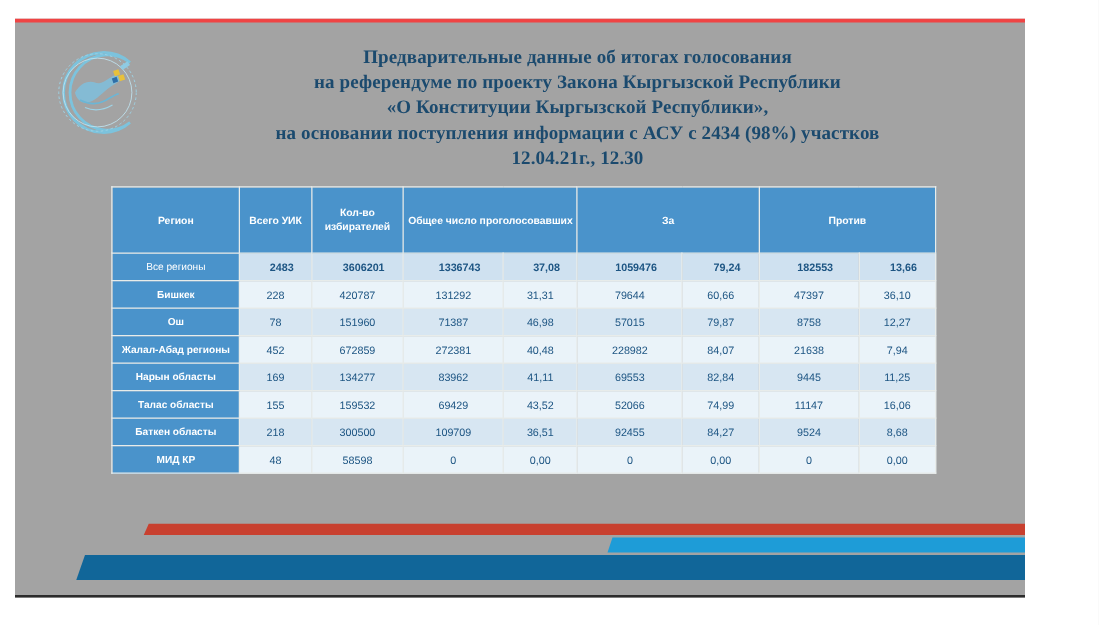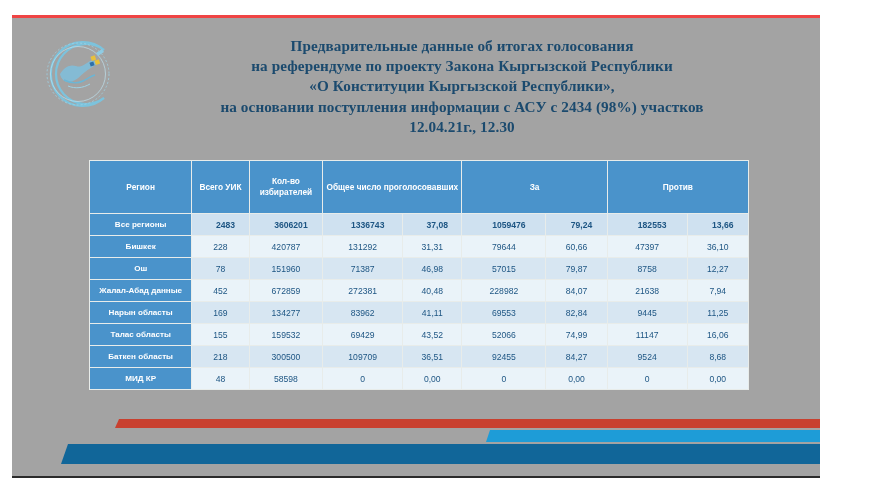--- a/index.html
+++ b/index.html
@@ -47,21 +47,21 @@
     font-size: 15.2px;
     line-height: 20.2px;
     letter-spacing: 0.1px;
   }
   #title-block .tline { display: block; white-space: nowrap; }
 
   
   #vote-table {
     position: absolute;
     left: 77px;
-    top: 142px;
+    top: 131px;
     width: 660px;
     border-collapse: collapse;
     table-layout: fixed;
     font-size: 8.2px;
   }
   #vote-table th {
     background: #4a93cb;
     color: #ffffff;
     font-weight: bold;
     font-size: 8.3px;
@@ -83,21 +83,21 @@
   #vote-table td.region {
     background: #4a93cb;
     color: #ffffff;
     font-weight: bold;
     font-size: 8.1px;
     text-align: center;
   }
   #vote-table tbody tr:nth-child(odd) td:not(.region) { background: #d7e6f2; }
   #vote-table tbody tr:nth-child(even) td:not(.region) { background: #eaf3f9; }
   #vote-table tbody tr.total td:not(.region) { background: #cfe1f0; font-weight: bold; padding-left: 14px; }
-  #vote-table tbody tr.total td.region { font-weight: bold; }
+  #vote-table tbody tr.total td.region { font-weight: normal; }
 
   
   .c-region { width: 100px; }
   .c-uik    { width: 56px; }
   .c-voters { width: 72px; }
   .c-totnum { width: 78px; }
   .c-totpct { width: 58px; }
   .c-fornum { width: 82px; }
   .c-forpct { width: 60px; }
   .c-agnum  { width: 78px; }
@@ -184,21 +184,21 @@
           <td>78</td>
           <td>151960</td>
           <td>71387</td>
           <td>46,98</td>
           <td>57015</td>
           <td>79,87</td>
           <td>8758</td>
           <td>12,27</td>
         </tr>
         <tr>
-          <td class="region">Жалал-Абад данные</td>
+          <td class="region">Жалал-Абад регионы</td>
           <td>452</td>
           <td>672859</td>
           <td>272381</td>
           <td>40,48</td>
           <td>228982</td>
           <td>84,07</td>
           <td>21638</td>
           <td>7,94</td>
         </tr>
         <tr>

